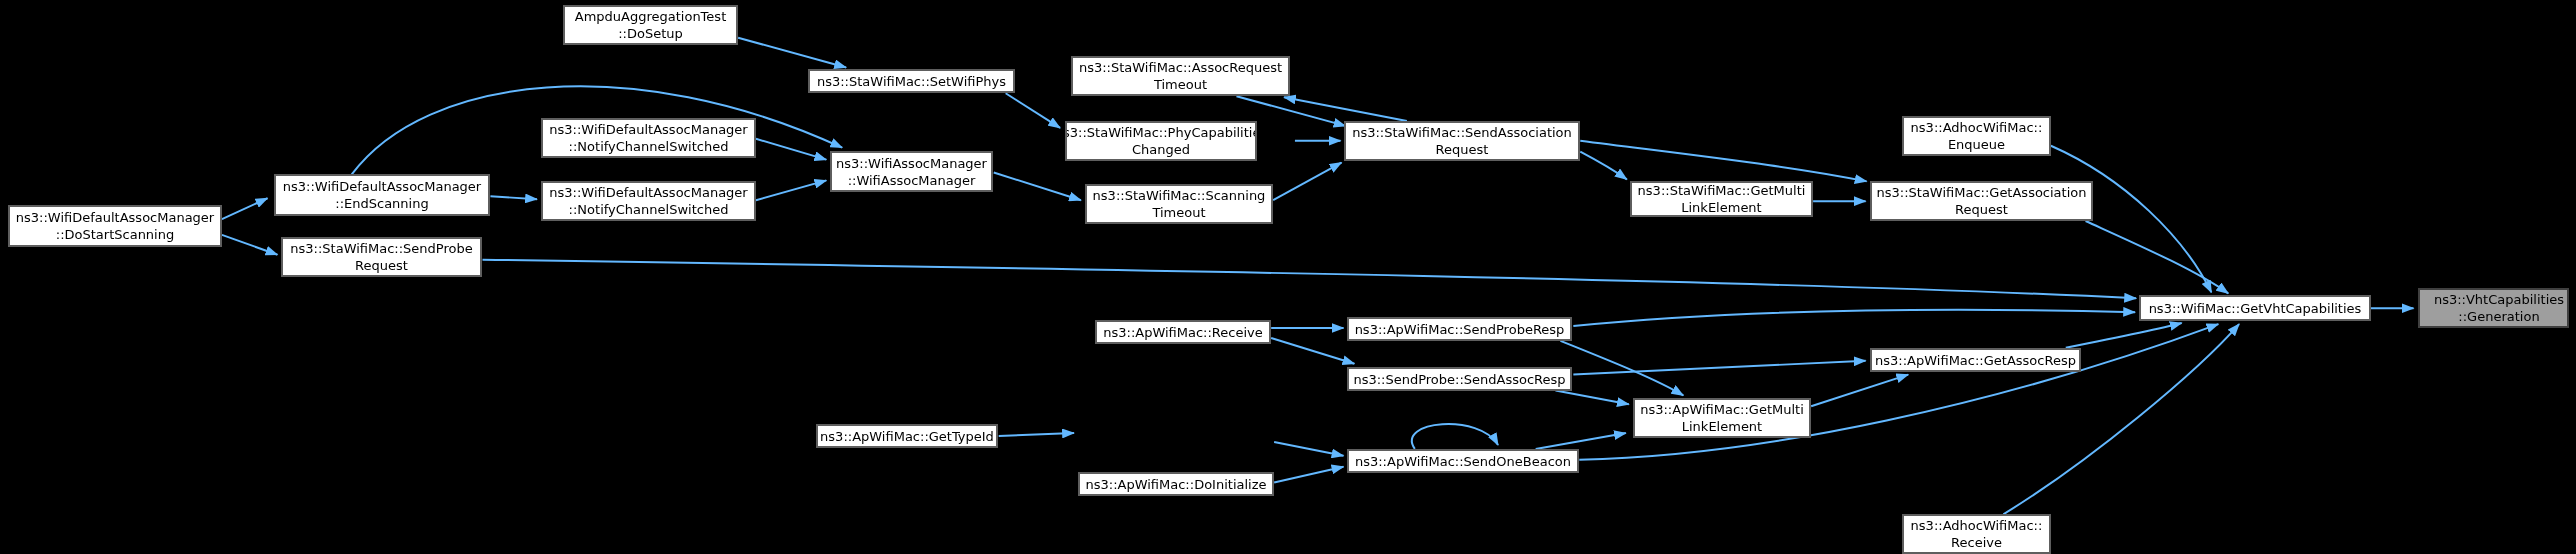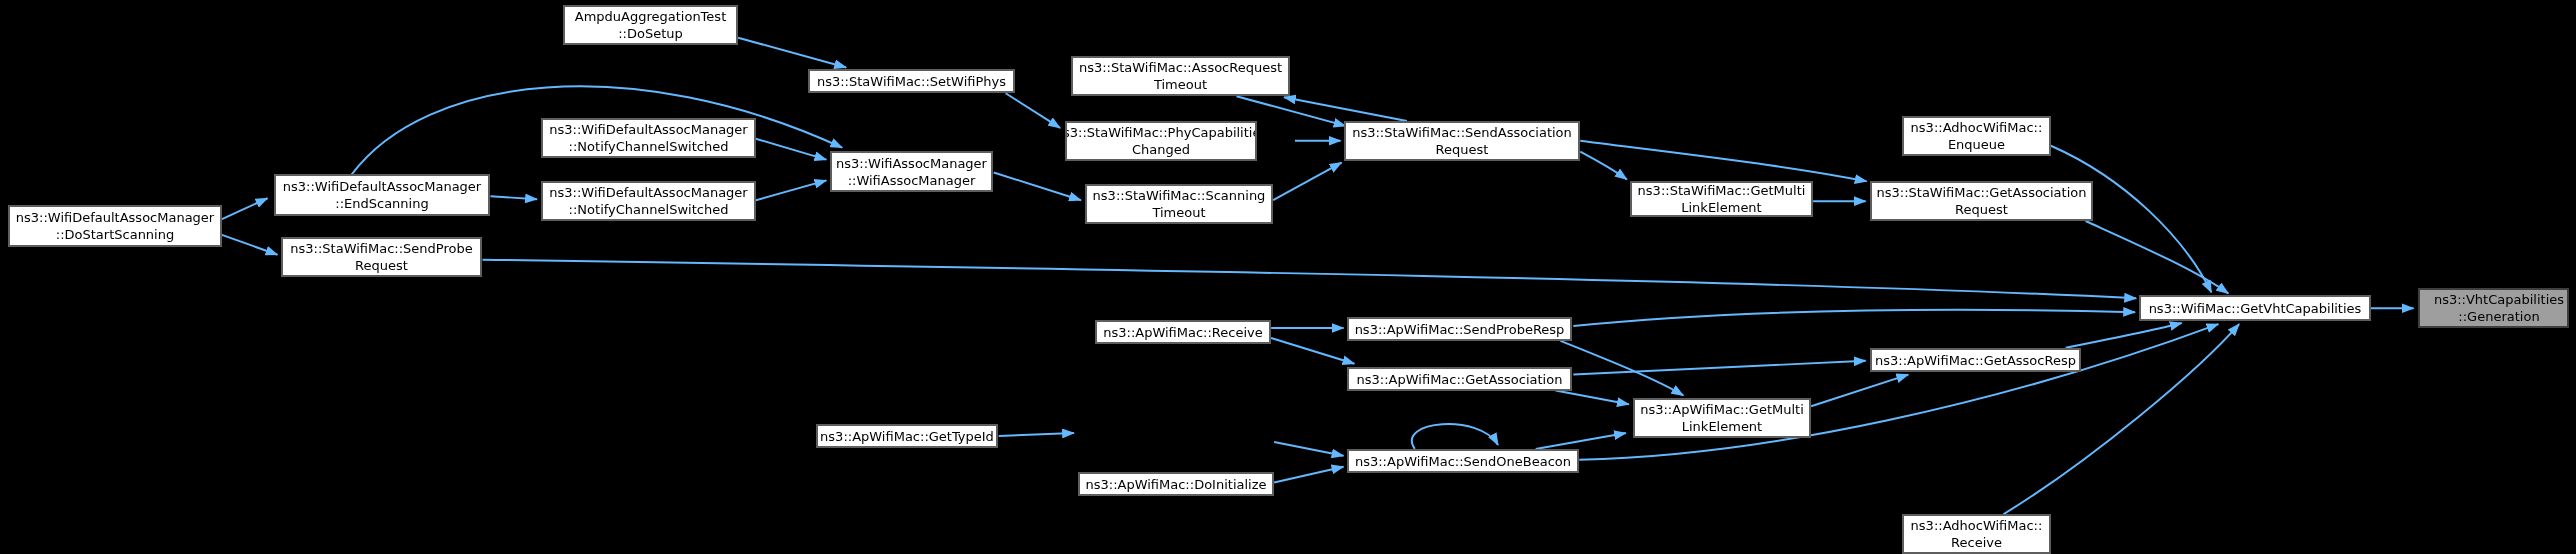--- a/index.html
+++ b/index.html
@@ -132,21 +132,21 @@
     <span>ns3::VhtCapabilities</span>
     <span>::Generation</span>
   </div>
   <div class="node" style="left:1095px;top:320px;width:176px;height:24px">
     <span>ns3::ApWifiMac::Receive</span>
   </div>
   <div class="node" style="left:1347px;top:317px;width:225px;height:24px">
     <span>ns3::ApWifiMac::SendProbeResp</span>
   </div>
   <div class="node" style="left:1347px;top:367px;width:225px;height:24px">
-    <span>ns3::ApWifiMac::GetAssociation</span>
+    <span>ns3::SendProbe::SendAssocResp</span>
   </div>
   <div class="node" style="left:1870px;top:348px;width:211px;height:24px">
     <span>ns3::ApWifiMac::GetAssocResp</span>
   </div>
   <div class="node" style="left:1633px;top:398px;width:178px;height:40px">
     <span>ns3::ApWifiMac::GetMulti</span>
     <span>LinkElement</span>
   </div>
   <div class="node" style="left:816px;top:424px;width:182px;height:24px">
     <span>ns3::ApWifiMac::GetTypeId</span>

